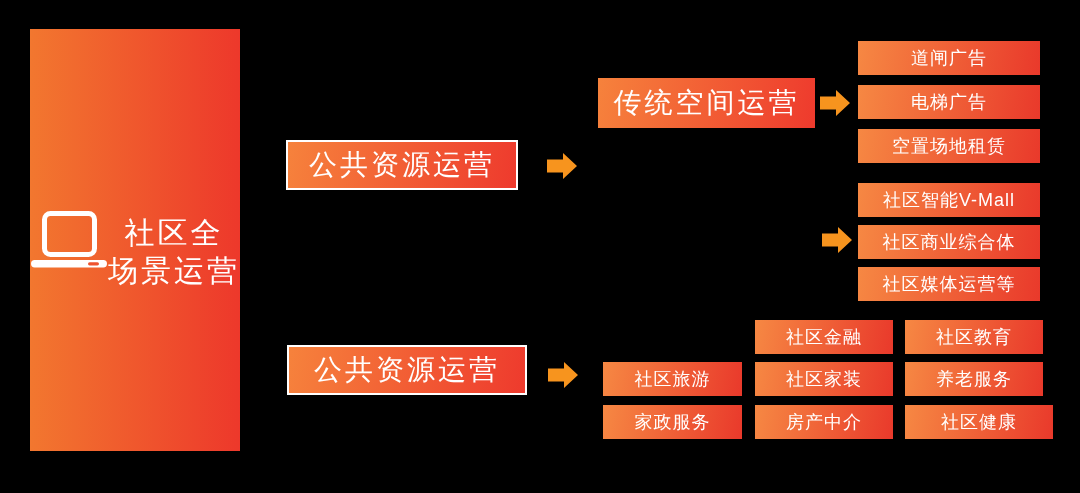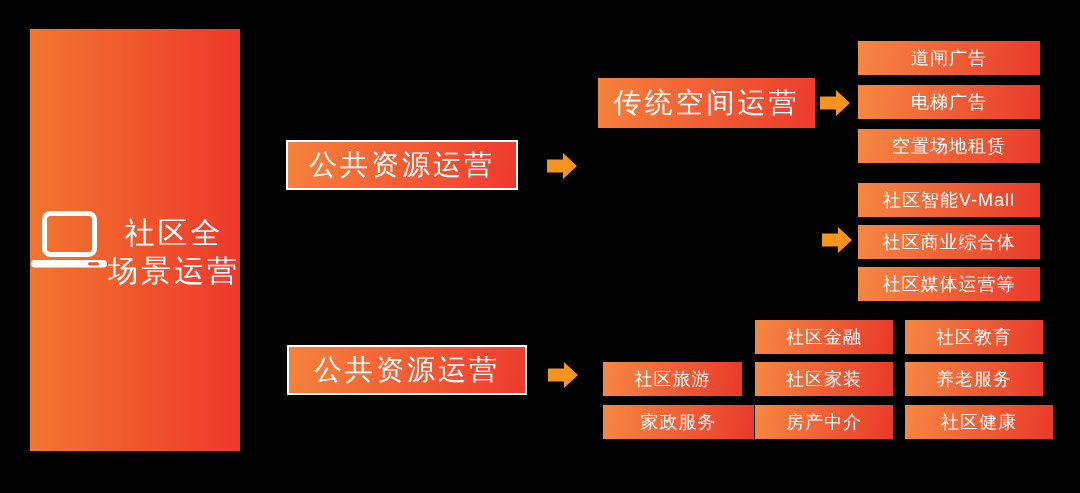--- a/index.html
+++ b/index.html
@@ -119,21 +119,21 @@
   <div class="abs node small-box" style="left:603px;top:362px;width:139px;height:34px;">
     <span>社区旅游</span>
   </div>
   <div class="abs node small-box" style="left:755px;top:362px;width:138px;height:34px;">
     <span>社区家装</span>
   </div>
   <div class="abs node small-box" style="left:905px;top:362px;width:138px;height:34px;">
     <span>养老服务</span>
   </div>
 
-  <div class="abs node small-box" style="left:603px;top:405px;width:151px;height:34px;">
+  <div class="abs node small-box" style="left:603px;top:405px;width:139px;height:34px;">
     <span>家政服务</span>
   </div>
   <div class="abs node small-box" style="left:755px;top:405px;width:138px;height:34px;">
     <span>房产中介</span>
   </div>
   <div class="abs node small-box" style="left:905px;top:405px;width:148px;height:34px;font-family:Liberation Mono, monospace;">
     <span>社区健康</span>
   </div>
 
 </div>

